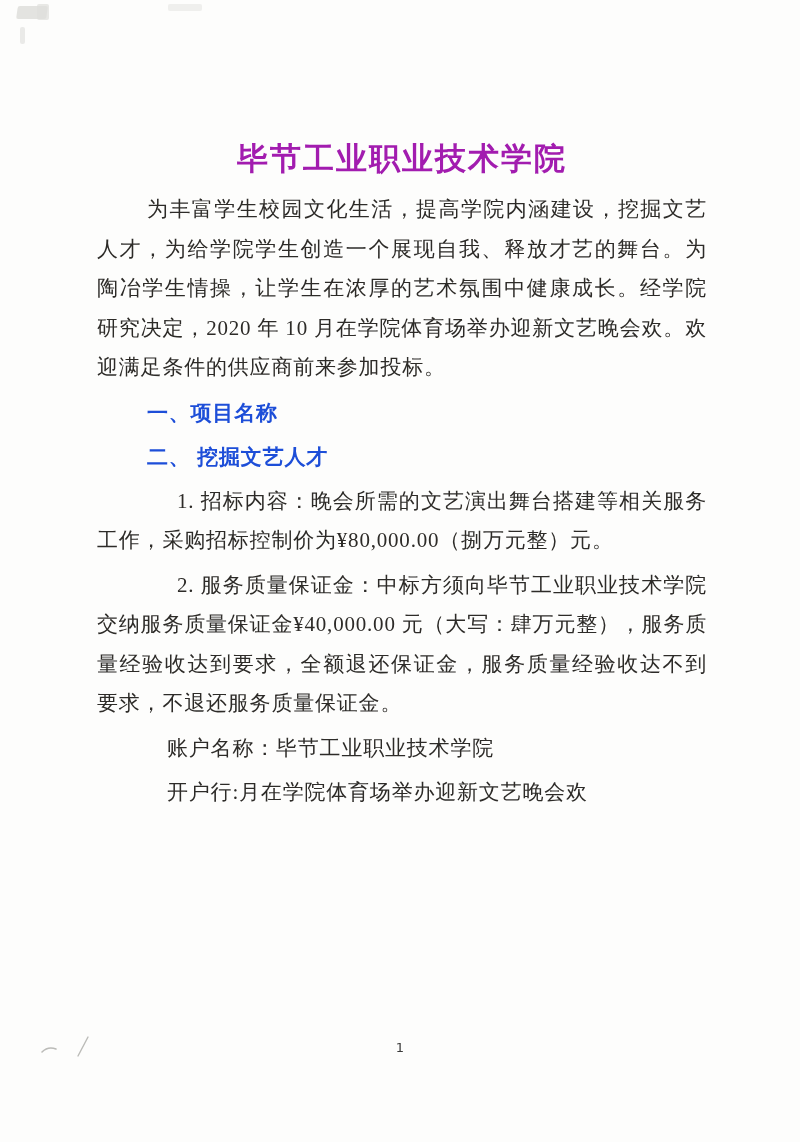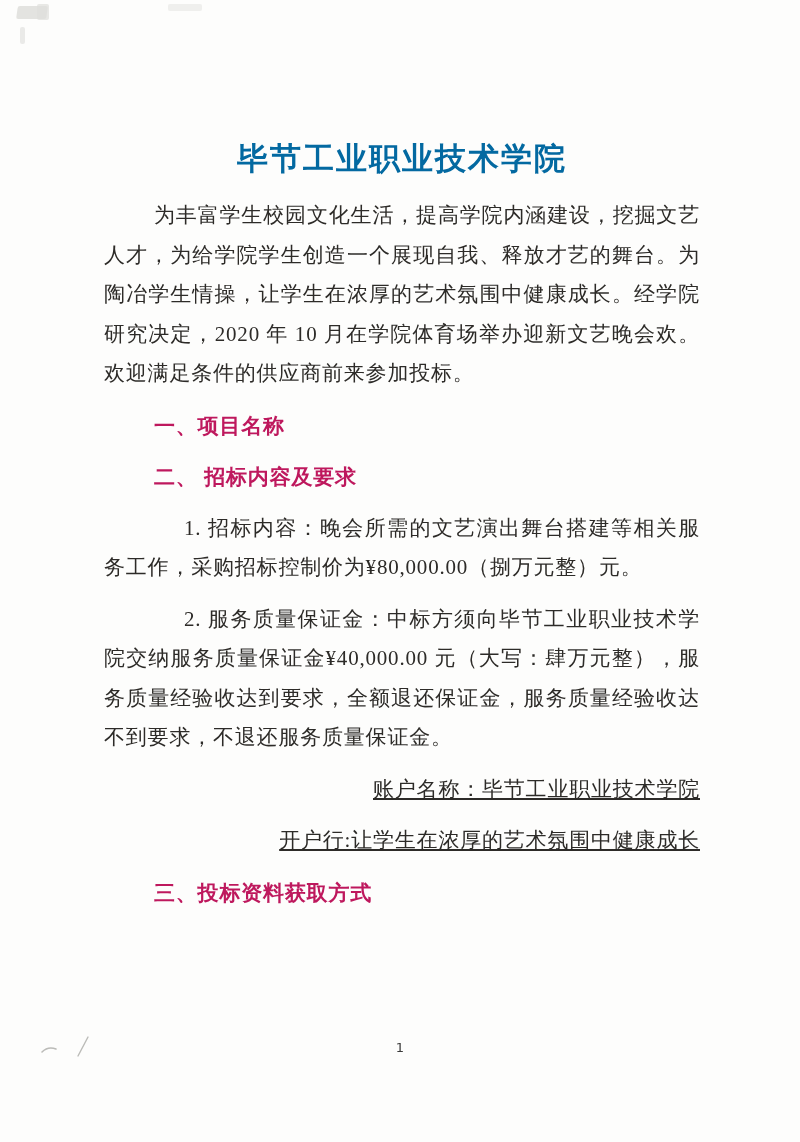--- a/index.html
+++ b/index.html
@@ -23,47 +23,46 @@
     top: 134px;
   }
   .doc-title {
     margin: 0 0 6px 0;
     text-align: center;
     font-family: "Liberation Sans", sans-serif;
     font-weight: 700;
     font-size: 31px;
     line-height: 50px;
     letter-spacing: 2px;
-    color: #0369a1;
+    color: #a21caf;
   }
   .doc-title .title-line { display: block; }
   .body-text p, .body-text h2 {
-    margin: 12px;
+    margin: 5px;
     font-size: 21px;
     line-height: 39.5px;
     letter-spacing: 0.8px;
   }
   .para {
     text-align: justify;
     text-justify: inter-character;
   }
   .para.indent  { text-indent: 50px; }
   .para.indent2 { text-indent: 80px; }
   .section-heading {
     font-family: "Liberation Sans", sans-serif;
     font-weight: 700;
     font-size: 21.5px;
-    color: #be185d;
+    color: #1d4ed8;
     padding-left: 50px;
     letter-spacing: 1px;
   }
   .account-line {
     padding-left: 70px;
-    text-align: right;
-    text-decoration: underline;
+    text-align: left;
   }
   .page-number {
     position: absolute;
     left: 380px;
     top: 1040px;
     width: 40px;
     text-align: center;
     font-family: "DejaVu Sans", sans-serif;
     font-size: 13px;
     color: #3a3a3a;
@@ -100,28 +99,27 @@
   <div class="content">
     <h1 class="doc-title">
       <span class="title-line">毕节工业职业技术学院</span>
     </h1>
 
     <div class="body-text">
       <p class="para indent">为丰富学生校园文化生活，提高学院内涵建设，挖掘文艺人才，为给学院学生创造一个展现自我、释放才艺的舞台。为陶冶学生情操，让学生在浓厚的艺术氛围中健康成长。经学院研究决定，2020 年 10 月在学院体育场举办迎新文艺晚会欢。欢迎满足条件的供应商前来参加投标。</p>
 
       <h2 class="section-heading">一、项目名称</h2>
 
-      <h2 class="section-heading">二、 招标内容及要求</h2>
+      <h2 class="section-heading">二、 挖掘文艺人才</h2>
       <p class="para indent2">1. 招标内容：晚会所需的文艺演出舞台搭建等相关服务工作，采购招标控制价为¥80,000.00（捌万元整）元。</p>
       <p class="para indent2">2. 服务质量保证金：中标方须向毕节工业职业技术学院交纳服务质量保证金¥40,000.00 元（大写：肆万元整），服务质量经验收达到要求，全额退还保证金，服务质量经验收达不到要求，不退还服务质量保证金。</p>
 
       <p class="para account-line">账户名称：毕节工业职业技术学院</p>
-      <p class="para account-line">开户行:让学生在浓厚的艺术氛围中健康成长</p>
+      <p class="para account-line">开户行:月在学院体育场举办迎新文艺晚会欢</p>
 
-      <h2 class="section-heading">三、投标资料获取方式</h2>
     </div>
   </div>
 
   <svg class="pen-mark" viewBox="0 0 70 34">
     <path d="M4 20 Q 10 14, 18 17" fill="none" stroke="#aaaaa6" stroke-width="1.6" stroke-linecap="round" opacity="0.8"></path>
     <path d="M40 24 L 50 5" fill="none" stroke="#aaaaa6" stroke-width="1.4" stroke-linecap="round" opacity="0.8"></path>
   </svg>
 
   <div class="page-number">1</div>
 </div>

